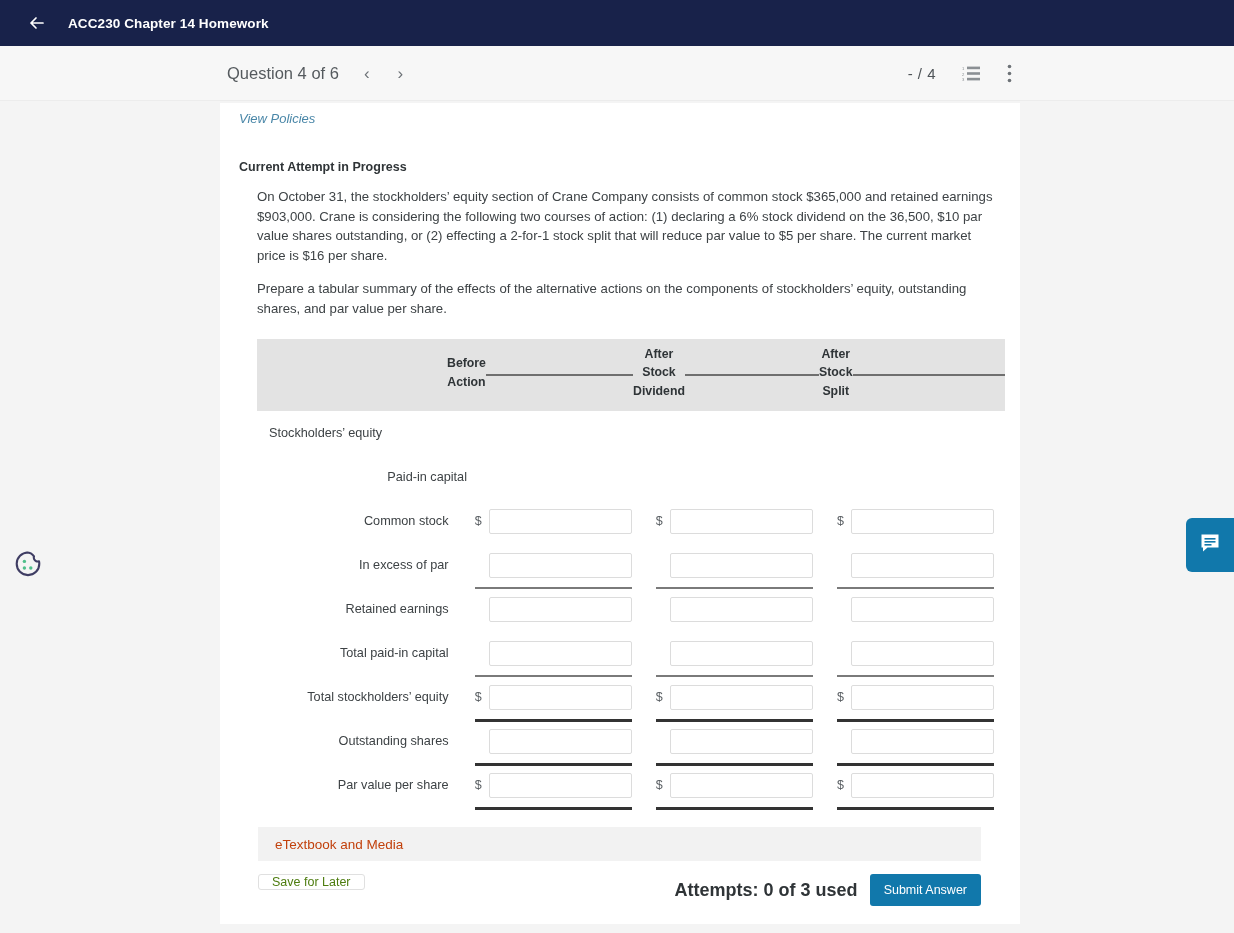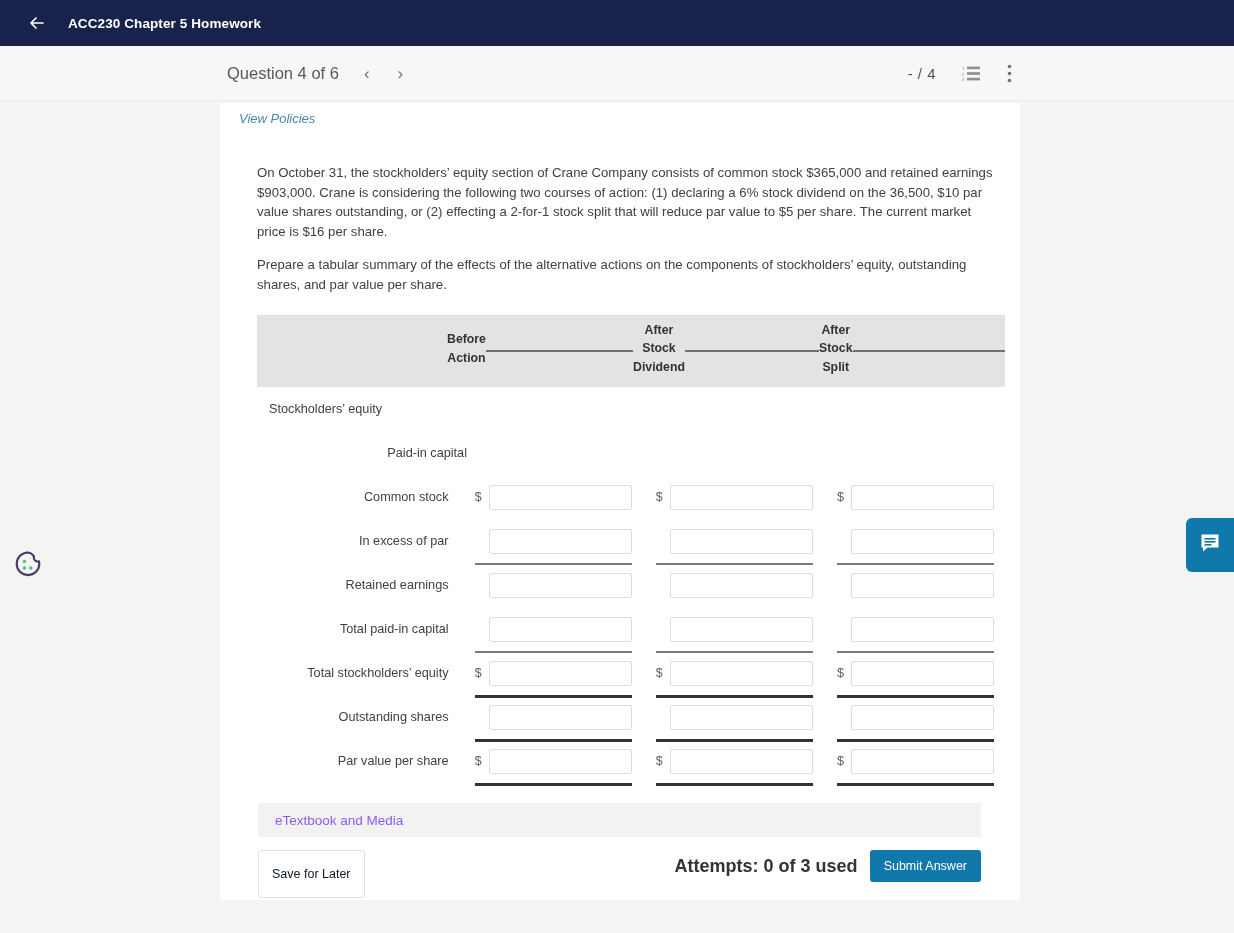--- a/index.html
+++ b/index.html
@@ -90,21 +90,21 @@
     font-style: italic;
   }
   .attempt-head {
     font-size: 12.5px;
     font-weight: bold;
     color: #2f3437;
     margin-top: 33px;
   }
   .qbody {
     margin-left: 18px;
-    margin-top: 36px;
+    margin-top: 13px;
   }
   .qbody p {
     margin: 0 0 14px 0;
     font-size: 13.2px;
     line-height: 19.5px;
     color: #3d4245;
   }
 
   
   .tbl { margin-top: 21px; margin-left: 18px; width: 748px; }
@@ -186,37 +186,37 @@
 
   
   .etext {
     margin: 20px 19px 0 19px;
     height: 34px;
     background: #f2f2f2;
     display: flex;
     align-items: center;
     padding-left: 17px;
     font-size: 13.5px;
-    color: #8b5cf6;
+    color: #c2410c;
     cursor: pointer;
   }
   .actions {
     margin: 13px 19px 0 19px;
     height: 50px;
     display: flex;
     align-items: flex-start;
     justify-content: space-between;
   }
   .save-later {
     background: #ffffff;
     border: 1px solid #e0e0e0;
     border-radius: 3px;
-    color: #0f172a;
+    color: #4d7c0f;
     font-size: 12.5px;
-    padding: 16px 13px;
+    padding: 0 13px;
     cursor: pointer;
     font-family: "Liberation Sans", sans-serif;
   }
   .right-actions { display: flex; align-items: center; gap: 12px; }
   .attempts {
     font-size: 18px;
     font-weight: bold;
     color: #2f3437;
   }
   .submit {
@@ -249,21 +249,21 @@
 </style>
 </head>
 <body>
 
 <div class="appbar">
   <div class="back-arrow">
     <svg width="20" height="20" viewBox="0 0 20 20" fill="none">
       <path d="M16 10H4M4 10l5-5M4 10l5 5" stroke="#ffffff" stroke-width="1.7" stroke-linecap="round" stroke-linejoin="round"></path>
     </svg>
   </div>
-  <div class="appbar-title">ACC230 Chapter 5 Homework</div>
+  <div class="appbar-title">ACC230 Chapter 14 Homework</div>
 </div>
 
 <div class="qtoolbar">
   <div class="qtoolbar-left">
     <span class="qtitle">Question 4 of 6</span>
     <span class="chev">‹</span>
     <span class="chev">›</span>
   </div>
   <div class="qtoolbar-right">
     <span class="score">- / 4</span>
@@ -285,20 +285,21 @@
       </svg>
     </span>
   </div>
 </div>
 
 <div class="card">
   <div class="card-inner">
 
     <div class="view-policies">View Policies</div>
 
+    <div class="attempt-head">Current Attempt in Progress</div>
 
     <div class="qbody">
       <p>On October 31, the stockholders’ equity section of Crane Company consists of common stock $365,000 and retained earnings $903,000. Crane is considering the following two courses of action: (1) declaring a 6% stock dividend on the 36,500, $10 par value shares outstanding, or (2) effecting a 2-for-1 stock split that will reduce par value to $5 per share. The current market price is $16 per share.</p>
       <p>Prepare a tabular summary of the effects of the alternative actions on the components of stockholders’ equity, outstanding shares, and par value per share.</p>
     </div>
 
     
     <div class="tbl">
 
       <div class="thead">

